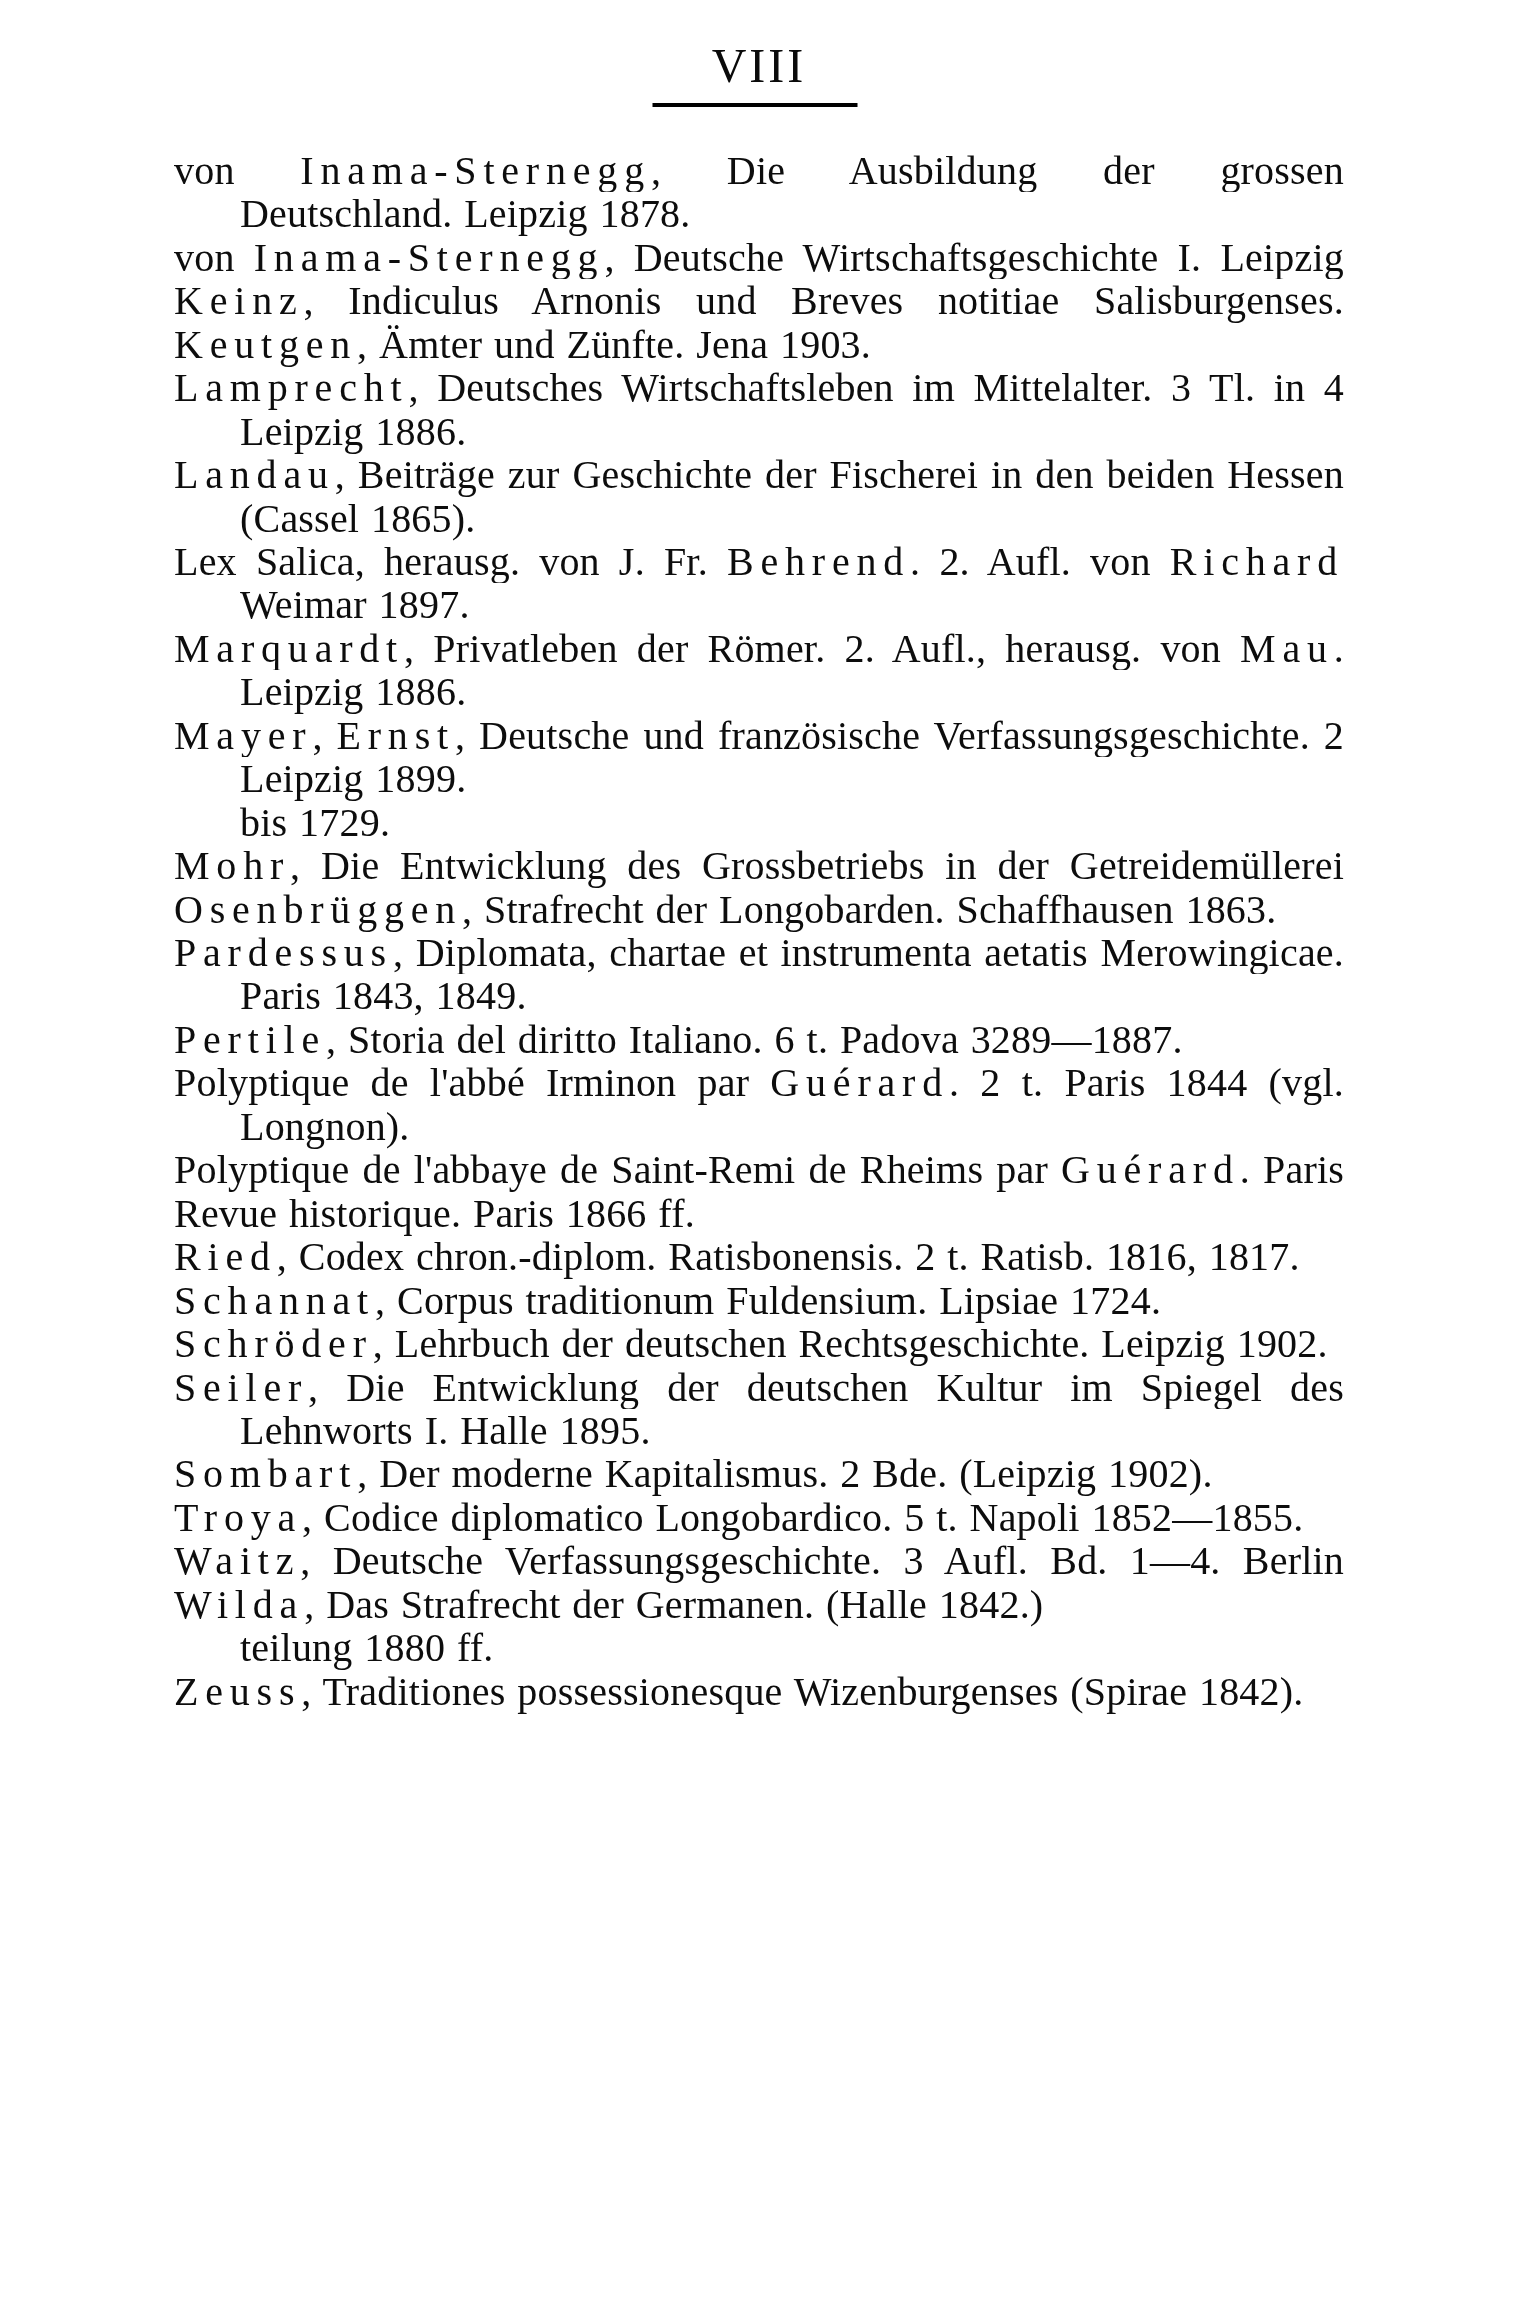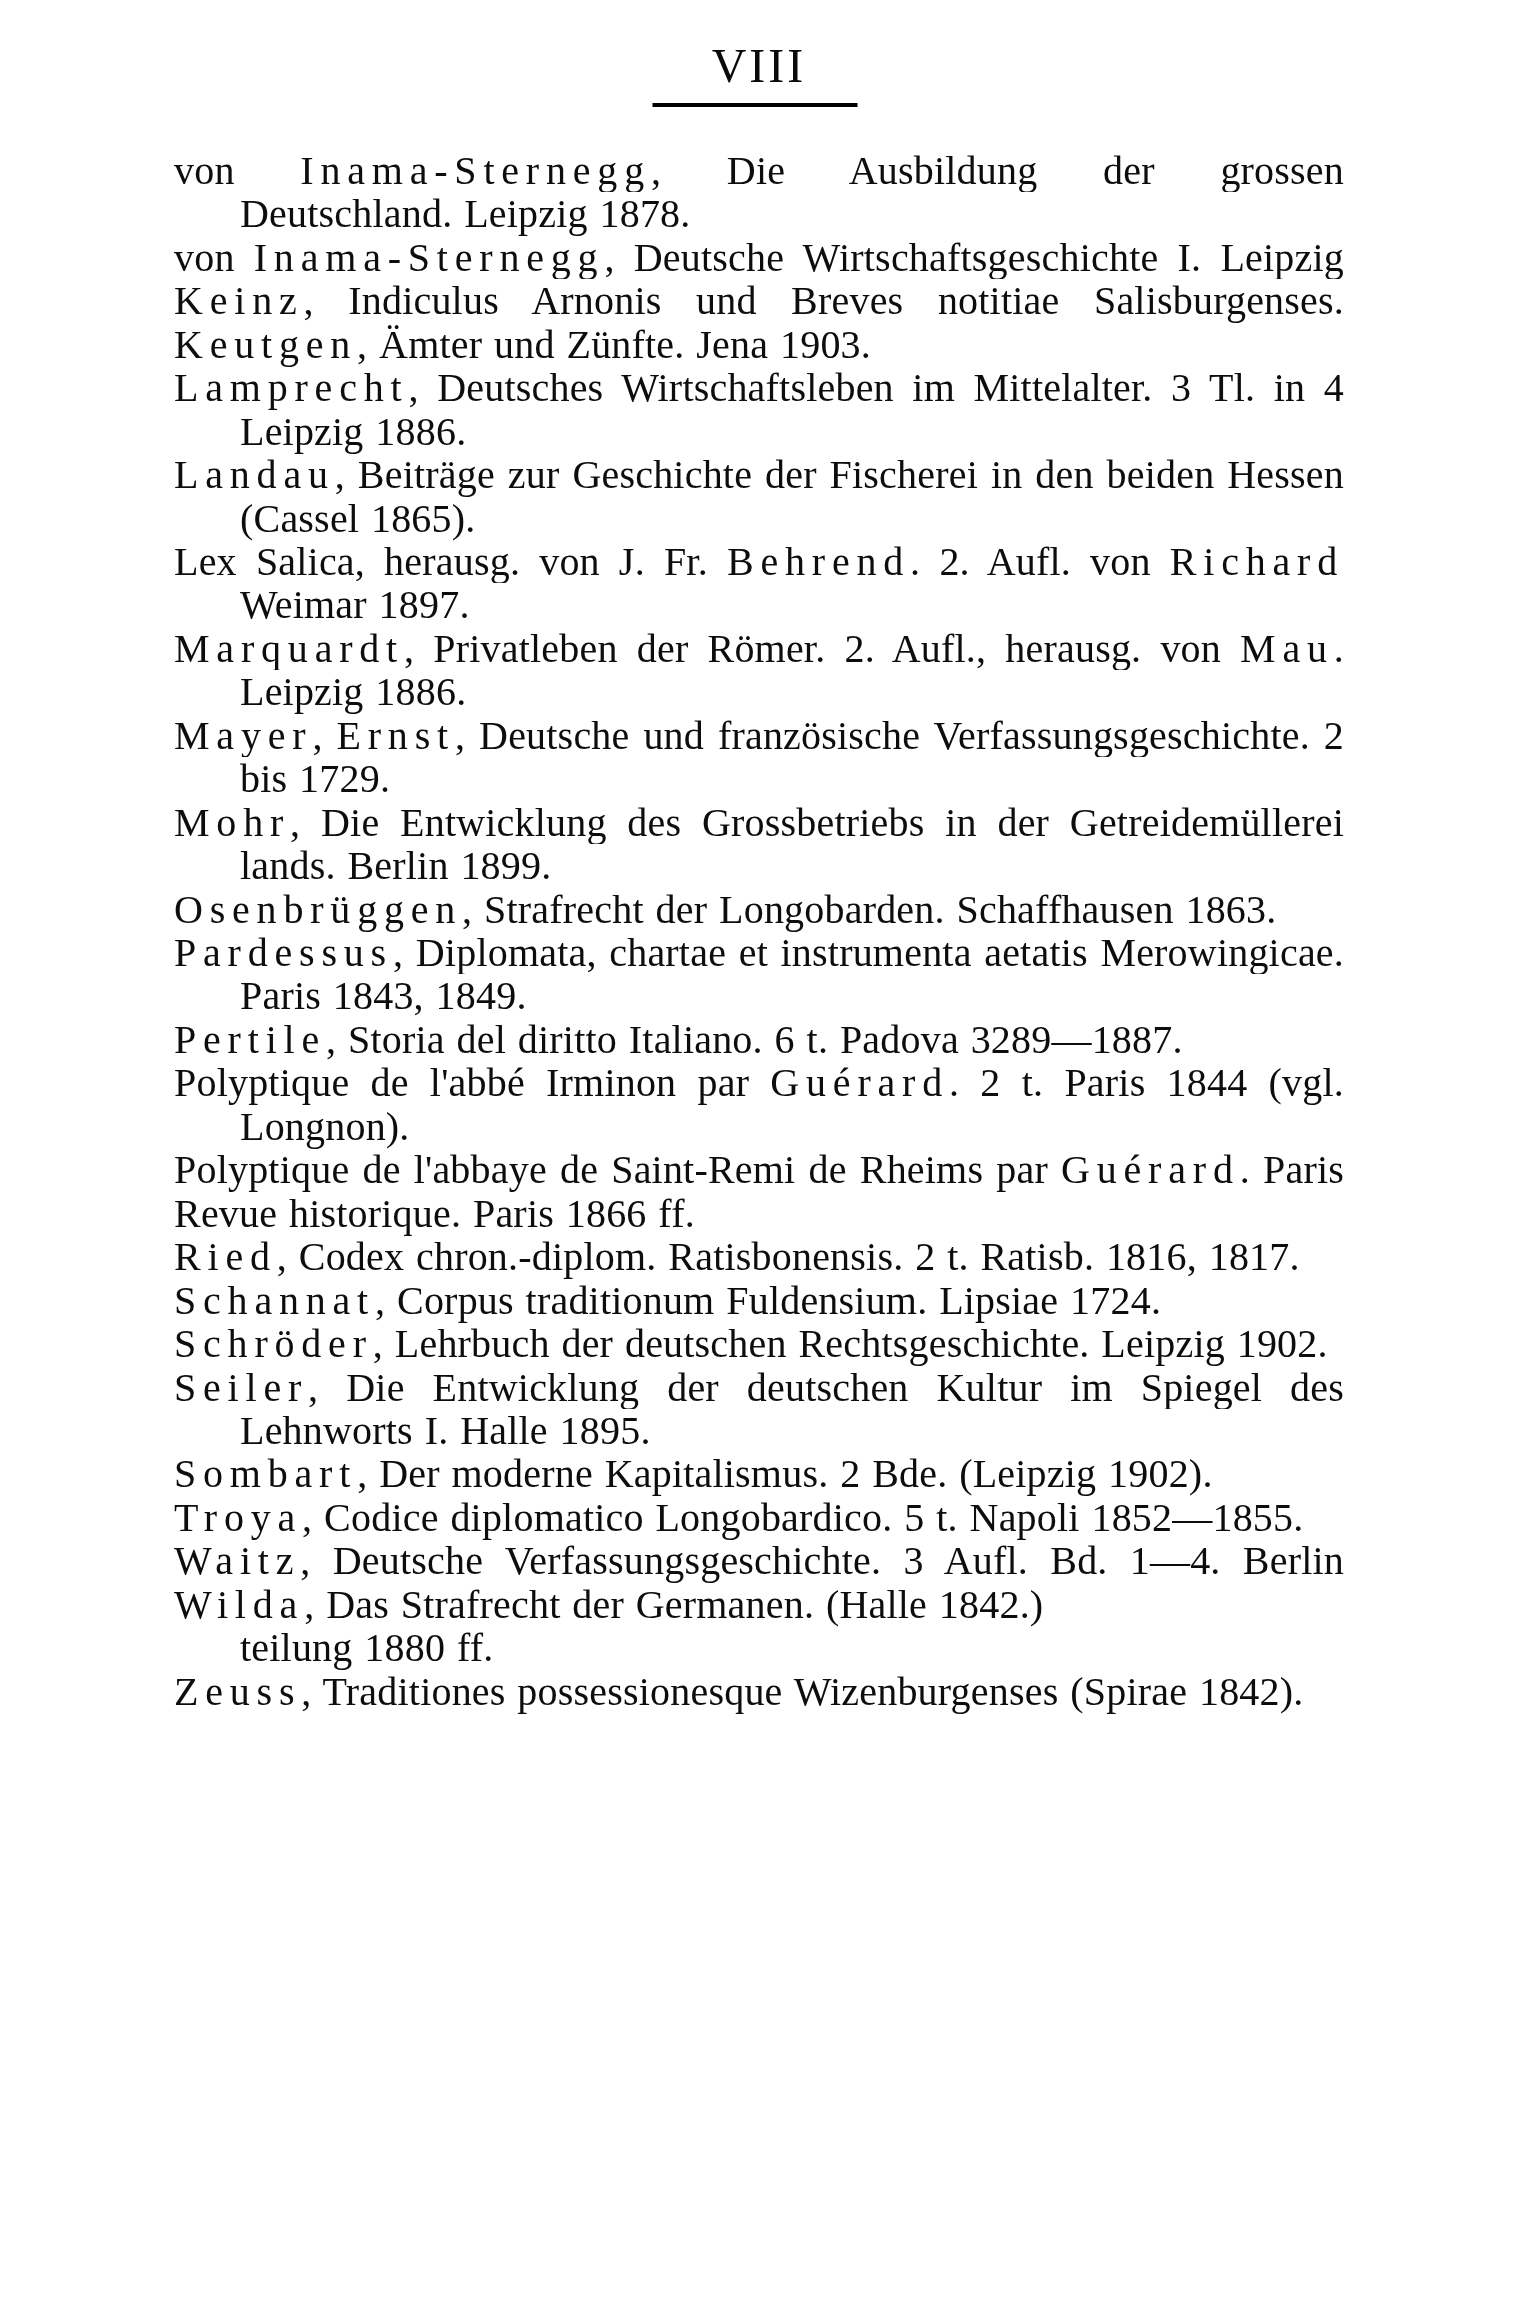--- a/index.html
+++ b/index.html
@@ -71,23 +71,23 @@
       <div class="line"><span class="sp">Keutgen</span><span class="rg">, Ämter und Zünfte. Jena 1903.</span></div>
       <div class="line j"><span class="sp">Lamprecht</span><span class="rg">, Deutsches Wirtschaftsleben im Mittelalter. 3 Tl. in 4 Bd.</span></div>
       <div class="line ind"><span class="rg">Leipzig 1886.</span></div>
       <div class="line j"><span class="sp">Landau</span><span class="rg">, Beiträge zur Geschichte der Fischerei in den beiden Hessen</span></div>
       <div class="line ind"><span class="rg">(Cassel 1865).</span></div>
       <div class="line j"><span class="rg">Lex Salica, herausg. von J. Fr. </span><span class="sp">Behrend</span><span class="rg">. 2. Aufl. von </span><span class="sp">Richard Behrend</span><span class="rg">.</span></div>
       <div class="line ind"><span class="rg">Weimar 1897.</span></div>
       <div class="line j"><span class="sp">Marquardt</span><span class="rg">, Privatleben der Römer. 2. Aufl., herausg. von </span><span class="sp">Mau</span><span class="rg">.</span></div>
       <div class="line ind"><span class="rg">Leipzig 1886.</span></div>
       <div class="line j"><span class="sp">Mayer</span><span class="rg">, </span><span class="sp">Ernst</span><span class="rg">, Deutsche und französische Verfassungsgeschichte. 2 Bde.</span></div>
+      <div class="line ind"><span class="rg">Leipzig 1899.</span></div>
       <div class="line ind"><span class="rg">bis 1729.</span></div>
       <div class="line j"><span class="sp">Mohr</span><span class="rg">, Die Entwicklung des Grossbetriebs in der Getreidemüllerei Deutsch-</span></div>
-      <div class="line ind"><span class="rg">lands. Berlin 1899.</span></div>
       <div class="line"><span class="sp">Osenbrüggen</span><span class="rg">, Strafrecht der Longobarden. Schaffhausen 1863.</span></div>
       <div class="line j"><span class="sp">Pardessus</span><span class="rg">, Diplomata, chartae et instrumenta aetatis Merowingicae. 2 t.</span></div>
       <div class="line ind"><span class="rg">Paris 1843, 1849.</span></div>
       <div class="line"><span class="sp">Pertile</span><span class="rg">, Storia del diritto Italiano. 6 t. Padova 3289—1887.</span></div>
       <div class="line j"><span class="rg">Polyptique de l'abbé Irminon par </span><span class="sp">Guérard</span><span class="rg">. 2 t. Paris 1844 (vgl. Guérard-</span></div>
       <div class="line ind"><span class="rg">Longnon).</span></div>
       <div class="line j"><span class="rg">Polyptique de l'abbaye de Saint-Remi de Rheims par </span><span class="sp">Guérard</span><span class="rg">. Paris 1853.</span></div>
       <div class="line"><span class="rg">Revue historique. Paris 1866 ff.</span></div>
       <div class="line"><span class="sp">Ried</span><span class="rg">, Codex chron.-diplom. Ratisbonensis. 2 t. Ratisb. 1816, 1817.</span></div>
       <div class="line"><span class="sp">Schannat</span><span class="rg">, Corpus traditionum Fuldensium. Lipsiae 1724.</span></div>

